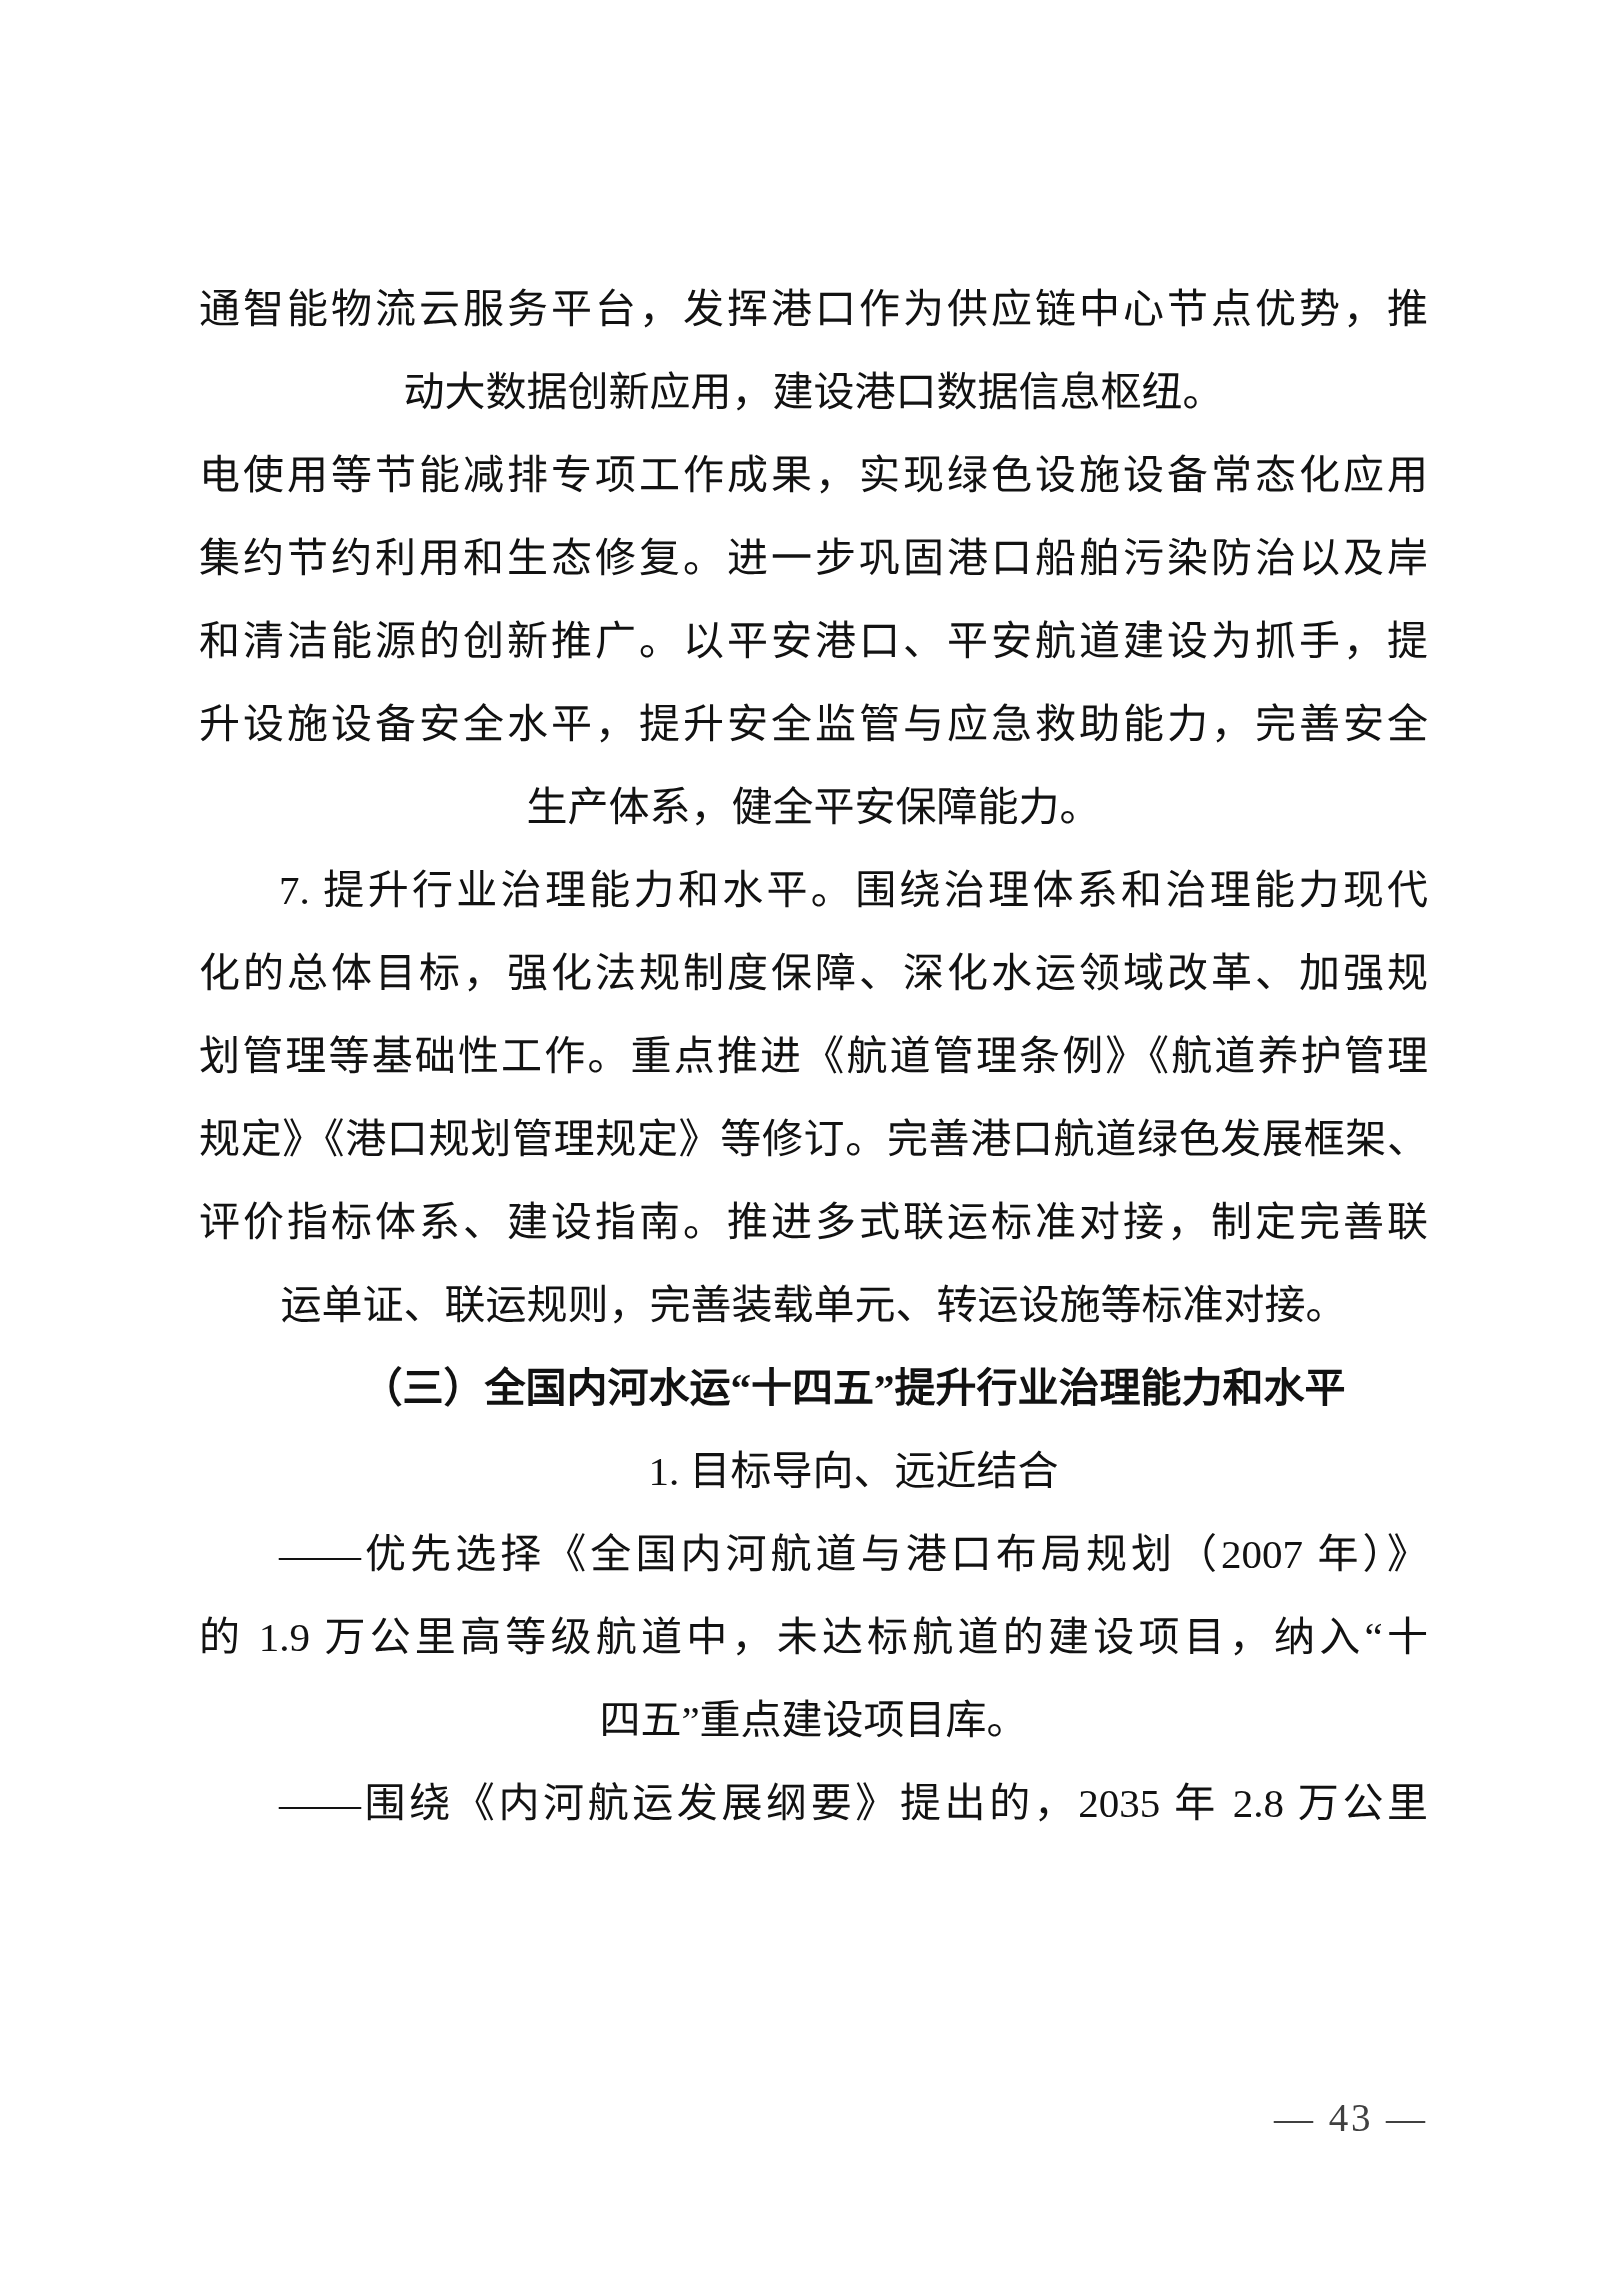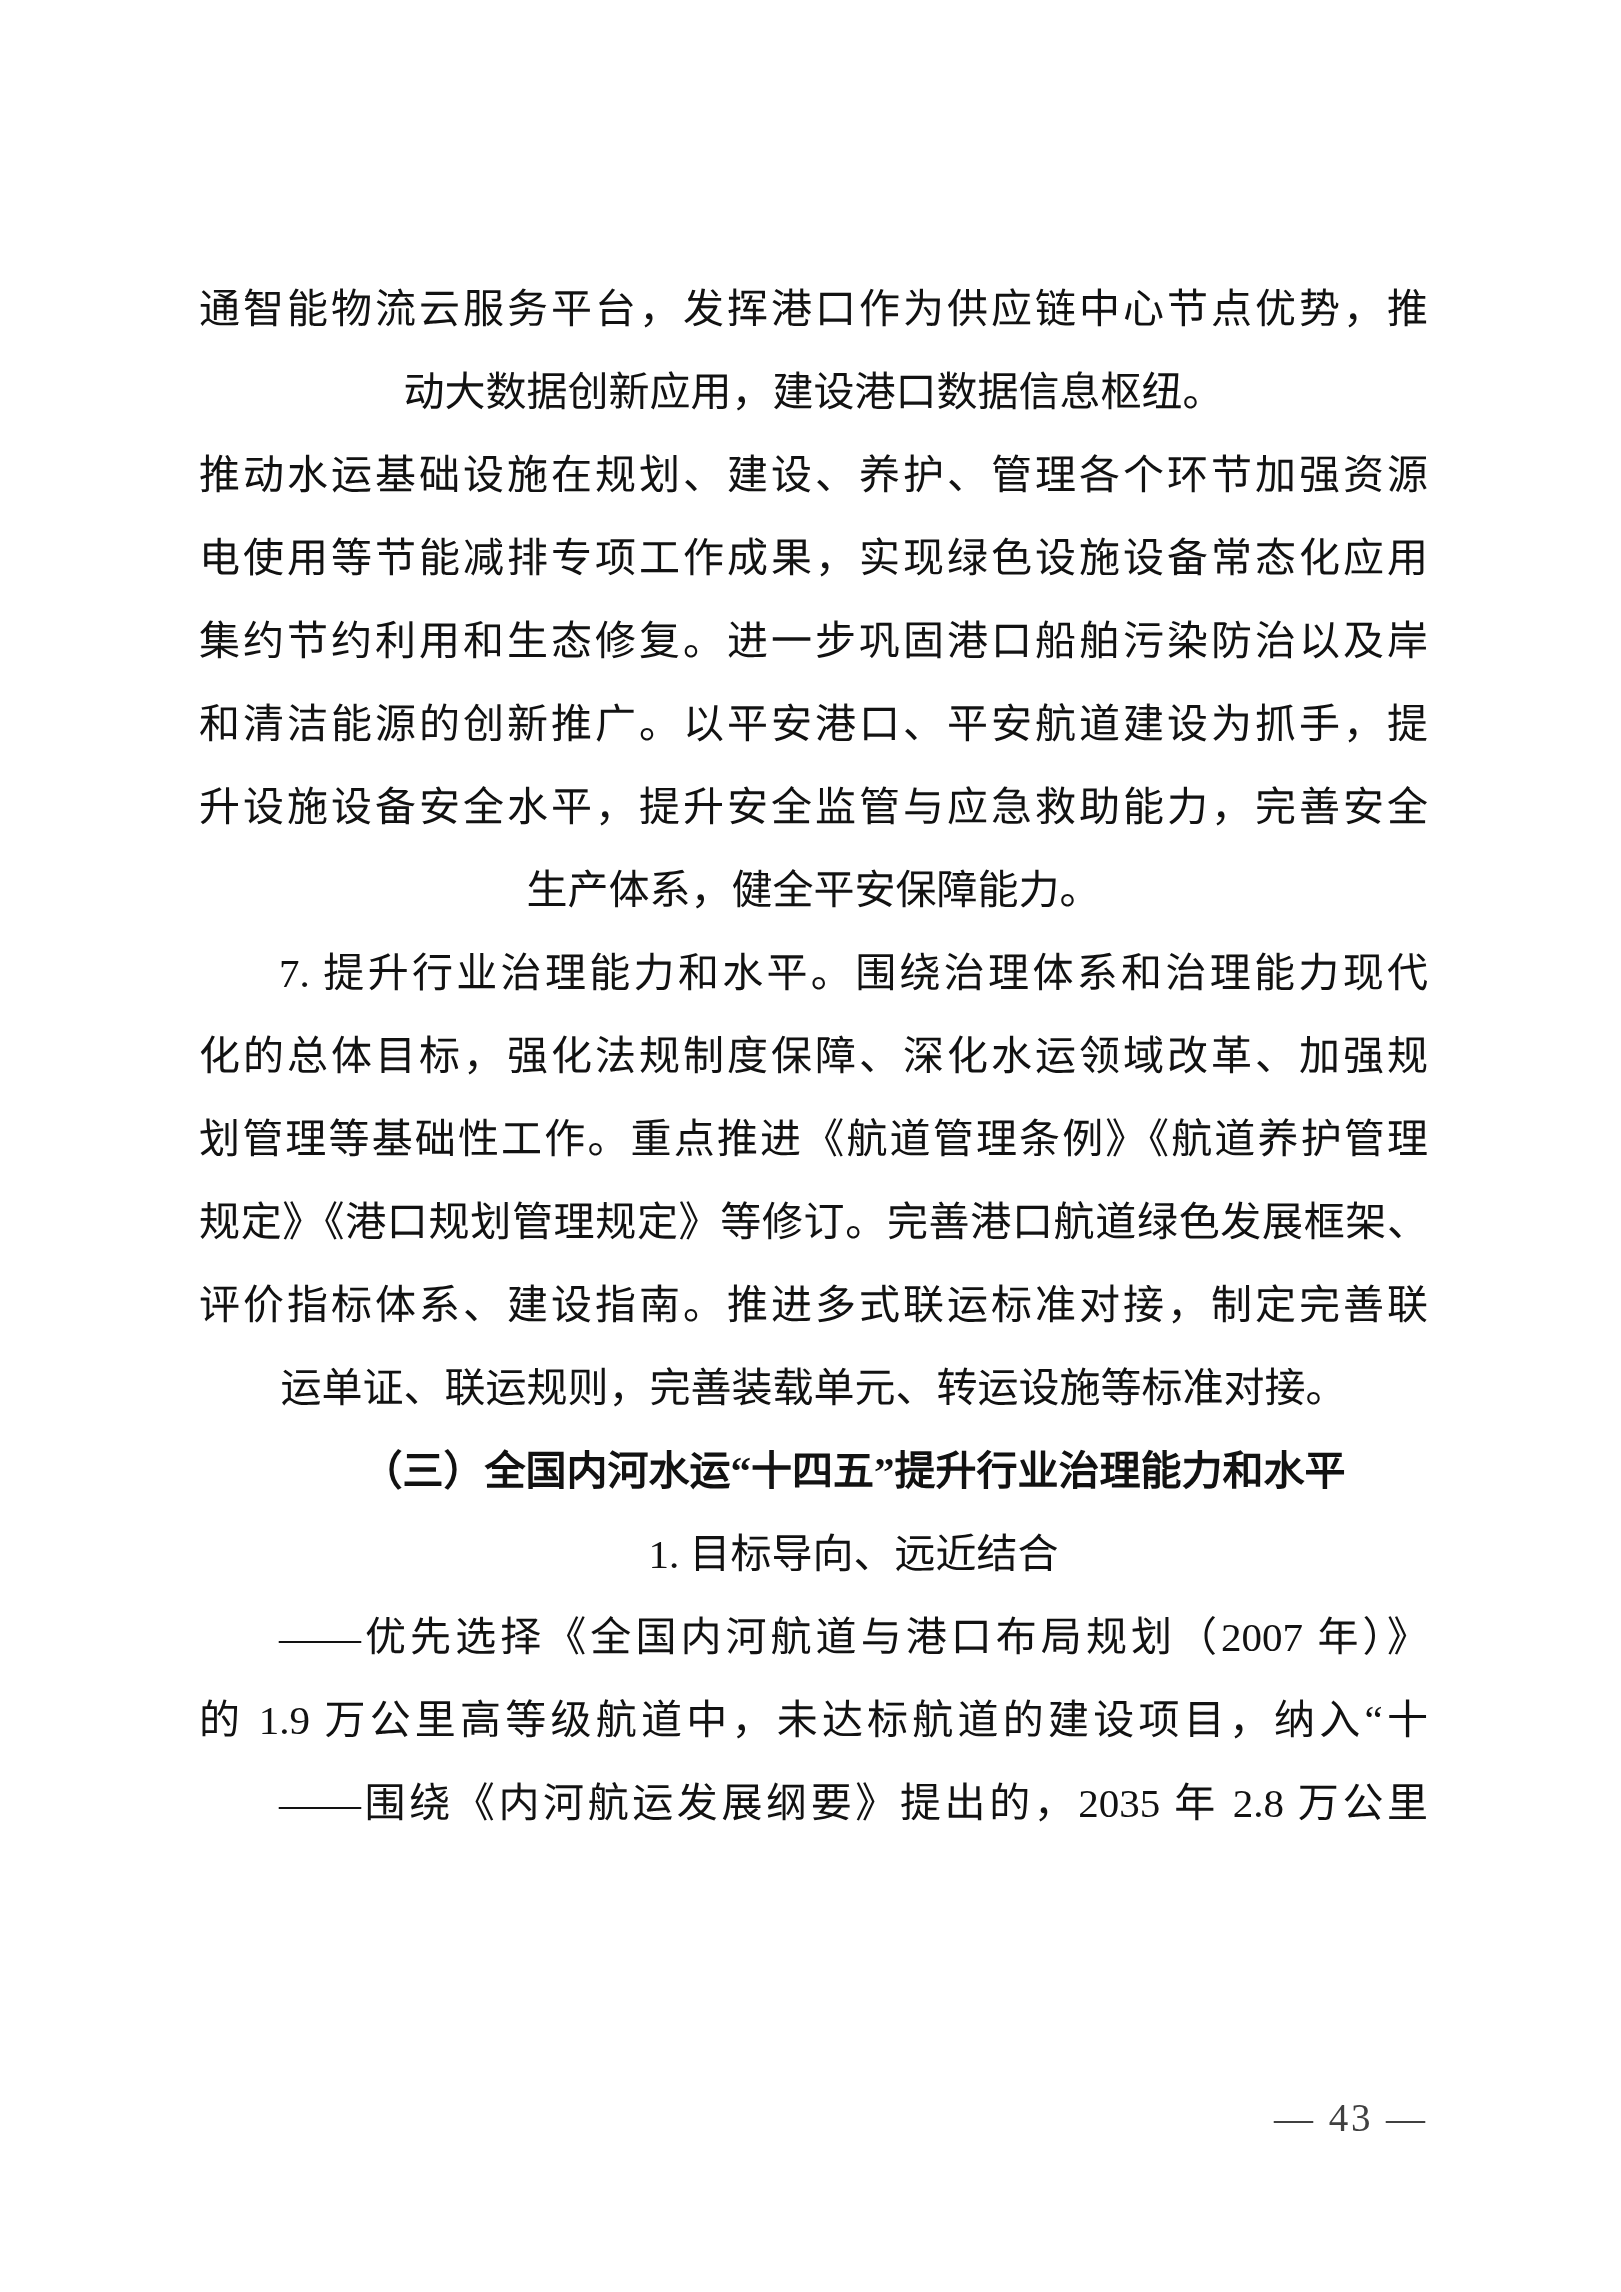--- a/index.html
+++ b/index.html
@@ -44,33 +44,33 @@
     letter-spacing: 2.9px;
   }
 </style>
 </head>
 <body>
 
 <div class="page">
   <main class="text-block">
     <div class="line full">通智能物流云服务平台，发挥港口作为供应链中心节点优势，推</div>
     <div class="line">动大数据创新应用，建设港口数据信息枢纽。</div>
-    <div class="line full">推动水运基础设施在规划、建设、养护、管理各个环节加强资源</div>
     <div class="line full">电使用等节能减排专项工作成果，实现绿色设施设备常态化应用</div>
     <div class="line full">集约节约利用和生态修复。进一步巩固港口船舶污染防治以及岸</div>
     <div class="line full">和清洁能源的创新推广。以平安港口、平安航道建设为抓手，提</div>
     <div class="line full">升设施设备安全水平，提升安全监管与应急救助能力，完善安全</div>
     <div class="line">生产体系，健全平安保障能力。</div>
     <div class="line indent full">7. 提升行业治理能力和水平。围绕治理体系和治理能力现代</div>
     <div class="line full">化的总体目标，强化法规制度保障、深化水运领域改革、加强规</div>
     <div class="line full">划管理等基础性工作。重点推进《航道管理条例》《航道养护管理</div>
     <div class="line full">规定》《港口规划管理规定》等修订。完善港口航道绿色发展框架、</div>
     <div class="line full">评价指标体系、建设指南。推进多式联运标准对接，制定完善联</div>
     <div class="line">运单证、联运规则，完善装载单元、转运设施等标准对接。</div>
     <div class="line indent bold">（三）全国内河水运“十四五”提升行业治理能力和水平</div>
     <div class="line indent">1. 目标导向、远近结合</div>
     <div class="line indent full">——优先选择《全国内河航道与港口布局规划（2007 年）》</div>
     <div class="line full">的 1.9 万公里高等级航道中，未达标航道的建设项目，纳入“十</div>
+    <div class="line">四五”重点建设项目库。</div>
     <div class="line indent full">——围绕《内河航运发展纲要》提出的，2035 年 2.8 万公里</div>
   </main>
   <div class="page-number">— 43 —</div>
 </div>
 
 
 </body></html>

